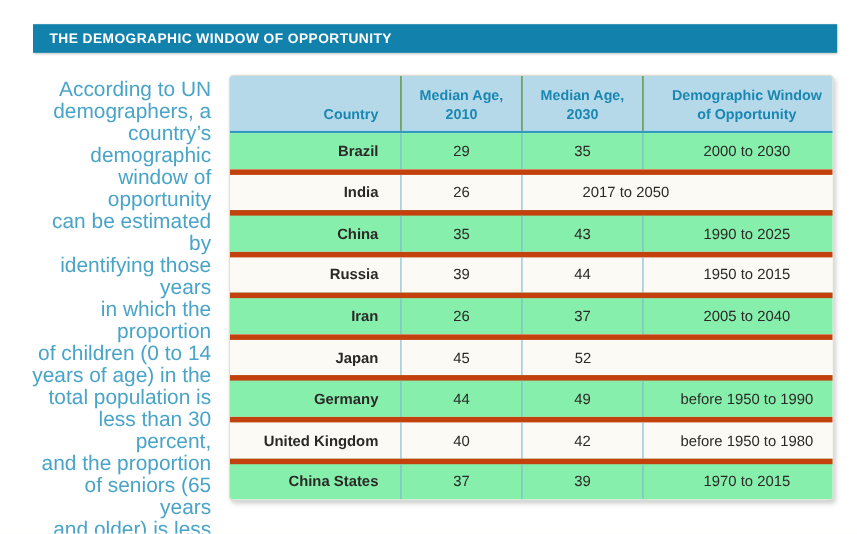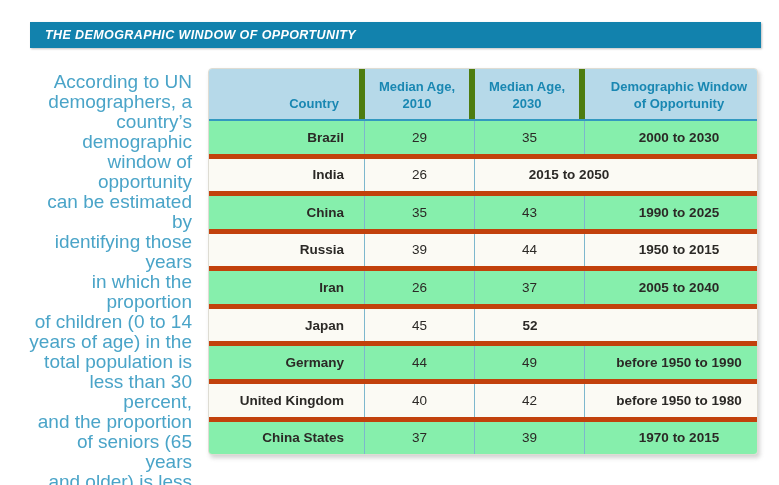--- a/index.html
+++ b/index.html
@@ -17,21 +17,20 @@
     left: 30px; top: 22px;
     width: 731px; height: 26px;
     background: #1282ad;
     color: #ffffff;
     font-size: 12.5px;
     font-weight: bold;
     letter-spacing: 0.4px;
     line-height: 27px;
     padding-left: 15px;
     box-shadow: 1px 1px 2px rgba(0,0,0,0.25);
-    font-style: italic;
   }
 
   
   .side-note {
     position: absolute;
     left: 28px; top: 72px;
     width: 164px;
     text-align: right;
     color: #4aa4c8;
     font-size: 19px;
@@ -63,21 +62,21 @@
     display: flex;
     align-items: flex-end;
     justify-content: center;
     color: #1987b2;
     font-weight: bold;
     font-size: 13px;
     line-height: 17px;
     text-align: center;
     white-space: pre-line;
     padding-bottom: 7px;
-    border-right: 6px solid #4d7c0f;
+    border-right: 1px solid #4d7c0f;
   }
   .th:last-child { border-right: none; }
   .th.col-country {
     justify-content: flex-end;
     text-align: right;
     padding-right: 20px;
   }
 
   .tbody { display: flex; flex-direction: column; flex: 1; }
   .trow { display: flex; flex: 1; }
@@ -87,21 +86,21 @@
 
   .td {
     display: flex;
     align-items: center;
     justify-content: center;
     font-size: 13.5px;
     color: #2b2926;
     border-right: 1px solid #7db7cd;
     text-align: center;
   }
-  .td:last-child { border-right: none; font-weight: bold; }
+  .td:last-child { border-right: none; }
   .td.col-country {
     justify-content: flex-end;
     font-weight: bold;
     padding-right: 20px;
     text-align: right;
   }
 
   .col-country { width: 156px; flex: none; }
   .col-m2010   { width: 110px; flex: none; }
   .col-m2030   { width: 110px; flex: none; }
@@ -145,21 +144,21 @@
     <div class="trow odd">
       <div class="td col-country">Brazil</div>
       <div class="td col-m2010">29</div>
       <div class="td col-m2030">35</div>
       <div class="td col-window">2000 to 2030</div>
     </div>
 
     <div class="trow even">
       <div class="td col-country">India</div>
       <div class="td col-m2010">26</div>
-      <div class="td col-window">2015 to 2050</div>
+      <div class="td col-window">2017 to 2050</div>
     </div>
 
     <div class="trow odd">
       <div class="td col-country">China</div>
       <div class="td col-m2010">35</div>
       <div class="td col-m2030">43</div>
       <div class="td col-window">1990 to 2025</div>
     </div>
 
     <div class="trow even">

